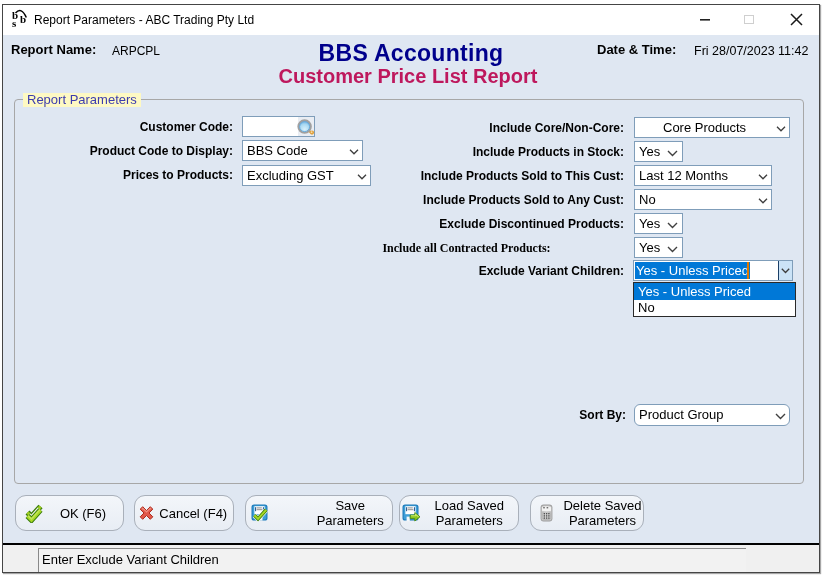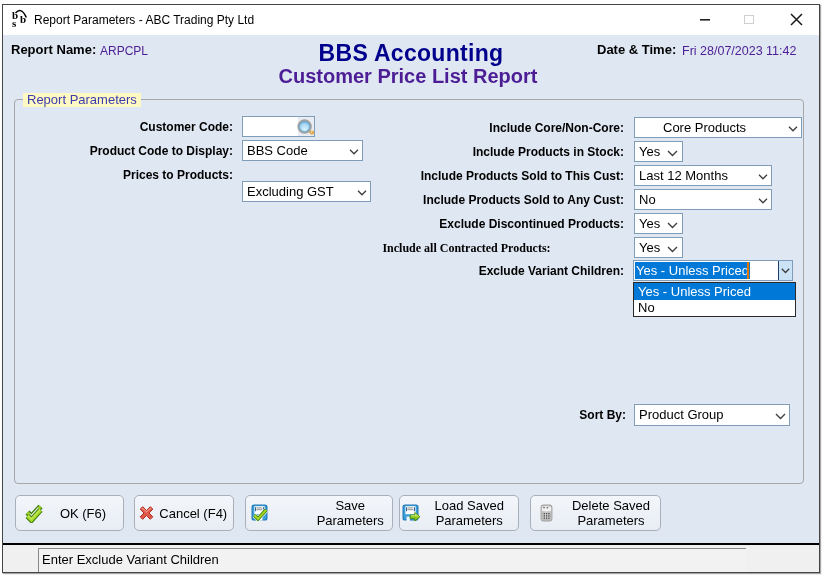--- a/index.html
+++ b/index.html
@@ -2,26 +2,26 @@
 <html><head>
 <meta charset="utf-8">
 <style>
 html,body{margin:0;padding:0;}
 body{width:824px;height:576px;background:#ffffff;position:relative;font-family:"Liberation Sans",sans-serif;overflow:hidden;}
 *{box-sizing:border-box;}
 #win{position:absolute;left:2px;top:4px;width:818px;height:569px;border:1px solid #454545;background:#dfe7f2;box-shadow:1px 1px 1px rgba(0,0,0,0.35);}
 #titlebar{position:absolute;left:0;top:0;width:100%;height:30px;background:#ffffff;}
 #titletext{position:absolute;left:31px;top:7.5px;font-size:12px;color:#000;}
 .lbl{position:absolute;font-size:12px;font-weight:bold;color:#000;line-height:14px;}
-.val{position:absolute;font-size:12px;color:#4c1d95;line-height:14px;}
+.val{position:absolute;font-size:12px;color:#000000;line-height:14px;margin-left:12px;}
 .cb{position:absolute;background:#fff;border:1px solid #7f9db9;font-size:13px;color:#000;padding-left:4px;line-height:19px;white-space:nowrap;}
 .chev{position:absolute;right:3px;top:7.5px;}
 #grpbox{position:absolute;left:11px;top:94px;width:790px;height:385px;border:1px solid #a7a7a7;border-radius:4px;}
 #grplabel{position:absolute;left:20px;top:88px;font-size:13px;color:#3c3cae;background:#fef9c3;padding:0 4px;line-height:14px;}
-.btn{position:absolute;top:490px;height:36px;border:1px solid #a9b0ba;border-radius:5px;background:linear-gradient(#f3f6fa,#e8edf4);display:flex;align-items:center;}
+.btn{position:absolute;top:490px;height:36px;border:1px solid #a9b0ba;border-radius:11px;background:linear-gradient(#f3f6fa,#e8edf4);display:flex;align-items:center;}
 .btn .ic{margin-left:9px;flex:0 0 auto;display:flex;}
 .btn .tx{flex:1 1 auto;text-align:center;font-size:13px;line-height:15px;color:#000;}
 </style>
 </head>
 <body>
 <div id="win">
 
   <div id="titlebar">
     <svg style="position:absolute;left:9px;top:3px" width="17" height="19" viewBox="0 0 17 19">
       <text x="0" y="11" font-family="Liberation Serif" font-weight="bold" font-size="11" fill="#000">b</text>
@@ -37,21 +37,21 @@
         <rect x="0.5" y="0.5" width="9" height="8" fill="none" stroke="#cfcfcf" stroke-width="1"></rect>
       </svg>
     <svg style="position:absolute;left:787px;top:8px" width="13" height="13" viewBox="0 0 13 13">
         <path d="M1 1 L12 12 M12 1 L1 12" stroke="#1a1a1a" stroke-width="1.5" fill="none"></path>
       </svg>
   </div>
 
   <div class="lbl" style="left:8px;top:38px;font-size:13px;">Report Name:</div>
   <div class="val" style="left:97px;top:39px;">ARPCPL</div>
   <div style="position:absolute;left:0;top:36px;width:100%;text-align:center;font-size:23px;letter-spacing:0.3px;font-weight:bold;color:#00008c;line-height:25px;">BBS Accounting</div>
-  <div style="position:absolute;left:0;top:59.5px;width:100%;padding-right:6px;text-align:center;font-size:20px;font-weight:bold;color:#4c1d95;line-height:23px;">Customer Price List Report</div>
+  <div style="position:absolute;left:0;top:59.5px;width:100%;padding-right:6px;text-align:center;font-size:20px;font-weight:bold;color:#be185d;line-height:23px;">Customer Price List Report</div>
   <div class="lbl" style="left:594px;top:38px;font-size:13px;">Date &amp; Time:</div>
   <div class="val" style="left:679px;top:39px;font-size:12.5px;">Fri 28/07/2023 11:42</div>
 
   <div id="grpbox"></div>
   <div id="grplabel">Report Parameters</div>
 
   <div class="lbl" style="left:30px;width:200px;text-align:right;top:115px;">Customer Code:</div>
   <div class="lbl" style="left:30px;width:200px;text-align:right;top:139px;">Product Code to Display:</div>
   <div class="lbl" style="left:30px;width:200px;text-align:right;top:163px;">Prices to Products:</div>
 
@@ -70,35 +70,35 @@
       <circle cx="15.6" cy="14.2" r="0.9" fill="#f4d9a8"></circle>
       <circle cx="8.6" cy="8.6" r="6.2" fill="url(#lens)" stroke="#a0a0a0" stroke-width="2.1"></circle>
       <circle cx="8.6" cy="8.6" r="5" fill="none" stroke="#62a8dd" stroke-width="0.9"></circle>
     </svg>
   </div>
   <div class="cb" style="left:239px;top:135px;width:121px;height:21px;">BBS Code
     <svg class="chev" width="10" height="6" viewBox="0 0 10 6">
         <path d="M1 0.8 L5 4.8 L9 0.8" stroke="#3d3d3d" stroke-width="1.3" fill="none"></path>
       </svg>
   </div>
-  <div class="cb" style="left:239px;top:160px;width:129px;height:21px;margin-top:16px;">Excluding GST
+  <div class="cb" style="left:239px;top:160px;width:129px;height:21px;">Excluding GST
     <svg class="chev" width="10" height="6" viewBox="0 0 10 6">
         <path d="M1 0.8 L5 4.8 L9 0.8" stroke="#3d3d3d" stroke-width="1.3" fill="none"></path>
       </svg>
   </div>
 
   <div class="lbl" style="left:338px;width:283px;text-align:right;top:116px;">Include Core/Non-Core:</div>
   <div class="lbl" style="left:338px;width:283px;text-align:right;top:140px;">Include Products in Stock:</div>
   <div class="lbl" style="left:338px;width:283px;text-align:right;top:164px;">Include Products Sold to This Cust:</div>
   <div class="lbl" style="left:338px;width:283px;text-align:right;top:188px;">Include Products Sold to Any Cust:</div>
   <div class="lbl" style="left:338px;width:283px;text-align:right;top:212px;">Exclude Discontinued Products:</div>
   <div class="lbl" style="left:322px;width:283px;text-align:center;top:236px;font-family:Liberation Serif, serif;">Include all Contracted Products:</div>
   <div class="lbl" style="left:338px;width:283px;text-align:right;top:259px;">Exclude Variant Children:</div>
 
-  <div class="cb" style="left:631px;top:112px;width:168px;height:21px;padding-left:28px;">Core Products
+  <div class="cb" style="left:631px;top:112px;width:156px;height:21px;padding-left:28px;">Core Products
     <svg class="chev" width="10" height="6" viewBox="0 0 10 6">
         <path d="M1 0.8 L5 4.8 L9 0.8" stroke="#3d3d3d" stroke-width="1.3" fill="none"></path>
       </svg>
   </div>
   <div class="cb" style="left:631px;top:136px;width:49px;height:21px;">Yes
     <svg class="chev" style="right:4px" width="11" height="7" viewBox="0 0 11 7">
         <path d="M1 1 L5.5 5.5 L10 1" stroke="#404040" stroke-width="1.4" fill="none"></path>
       </svg>
   </div>
   <div class="cb" style="left:631px;top:160px;width:138px;height:21px;">Last 12 Months
@@ -131,21 +131,21 @@
         <path d="M0.8 0.8 L4.5 4.5 L8.2 0.8" stroke="#3d3d3d" stroke-width="1.3" fill="none"></path>
       </svg>
   </div>
 
   <div style="position:absolute;left:630px;top:277px;width:163px;height:35px;background:#fff;border:1px solid #2a2a2a;">
     <div style="height:17px;background:#0078d7;color:#fff;font-size:13px;line-height:17px;padding-left:4px;">Yes - Unless Priced</div>
     <div style="height:16px;background:#fff;color:#000;font-size:13px;line-height:16px;padding-left:4px;">No</div>
   </div>
 
   <div class="lbl" style="left:420px;width:203px;text-align:right;top:403px;">Sort By:</div>
-  <div class="cb" style="left:631px;top:399px;width:156px;height:22px;line-height:20px;">Product Group
+  <div class="cb" style="left:631px;top:399px;width:156px;height:22px;line-height:20px;border-radius:6px;">Product Group
     <svg class="chev" style="top:8px" width="11" height="7" viewBox="0 0 11 7">
         <path d="M1 1 L5.5 5.5 L10 1" stroke="#404040" stroke-width="1.4" fill="none"></path>
       </svg>
   </div>
 
   <div class="btn" style="left:12px;width:109px;">
     <span class="ic">
         <svg width="18" height="19" viewBox="0 0 18 19">
       <path d="M2.5 8.5 L6.5 12.5 L15.5 2.5" fill="none" stroke="#3c7d0e" stroke-width="5.6" stroke-linejoin="miter"></path>
       <path d="M2.5 8.5 L6.5 12.5 L15.5 2.5" fill="none" stroke="#9ccc1c" stroke-width="3"></path>
@@ -196,21 +196,21 @@
       <rect x="11.9" y="3.2" width="1" height="4" fill="#1a4f8a"></rect>
       <rect x="5.6" y="3.4" width="5.2" height="1" fill="#8a8a8a"></rect>
       <rect x="5.6" y="5.2" width="5.7" height="1" fill="#8a8a8a"></rect>
       <rect x="4.6" y="12.6" width="3.2" height="4.6" fill="#f4f8fb"></rect>
       <path d="M8.2 11 L12.8 11 L12.8 8.6 L18 12.8 L12.8 17 L12.8 14.6 L8.2 14.6 Z" fill="#8cc81e" stroke="#4a8a12" stroke-width="0.9" stroke-linejoin="round"></path>
       <path d="M9 11.8 L13.6 11.8 L13.6 10.3 L16.6 12.8" fill="none" stroke="#c8e96a" stroke-width="1.1"></path>
     </svg>
       </span>
     <span class="tx">Load Saved<br>Parameters</span>
   </div>
-  <div class="btn" style="left:527px;width:131px;gap:9px;">
+  <div class="btn" style="left:527px;width:114px;gap:9px;">
     <span class="ic">
         <svg width="13" height="18" viewBox="0 0 13 18">
       <rect x="0.6" y="0.6" width="11.8" height="16.8" rx="3" fill="#9b9b9b"></rect>
       <rect x="1.4" y="1.4" width="10.2" height="15.2" rx="2.2" fill="#c9c9c9"></rect>
       <path d="M2 6.8 Q6.5 9 11 6.8 L11 3.2 Q6.5 1.4 2 3.2 Z" fill="#f2f2f2"></path>
       <rect x="3.2" y="3" width="1.6" height="1.4" fill="#6e6e6e"></rect>
       <rect x="6.6" y="3" width="1.6" height="1.4" fill="#6e6e6e"></rect>
       <rect x="2.4" y="8" width="8.2" height="7.4" rx="1.6" fill="#d6d6d6" stroke="#ababab" stroke-width="0.7"></rect>
       <g fill="#4f4f4f">
         <rect x="3.6" y="9" width="1.4" height="1.4"></rect>

